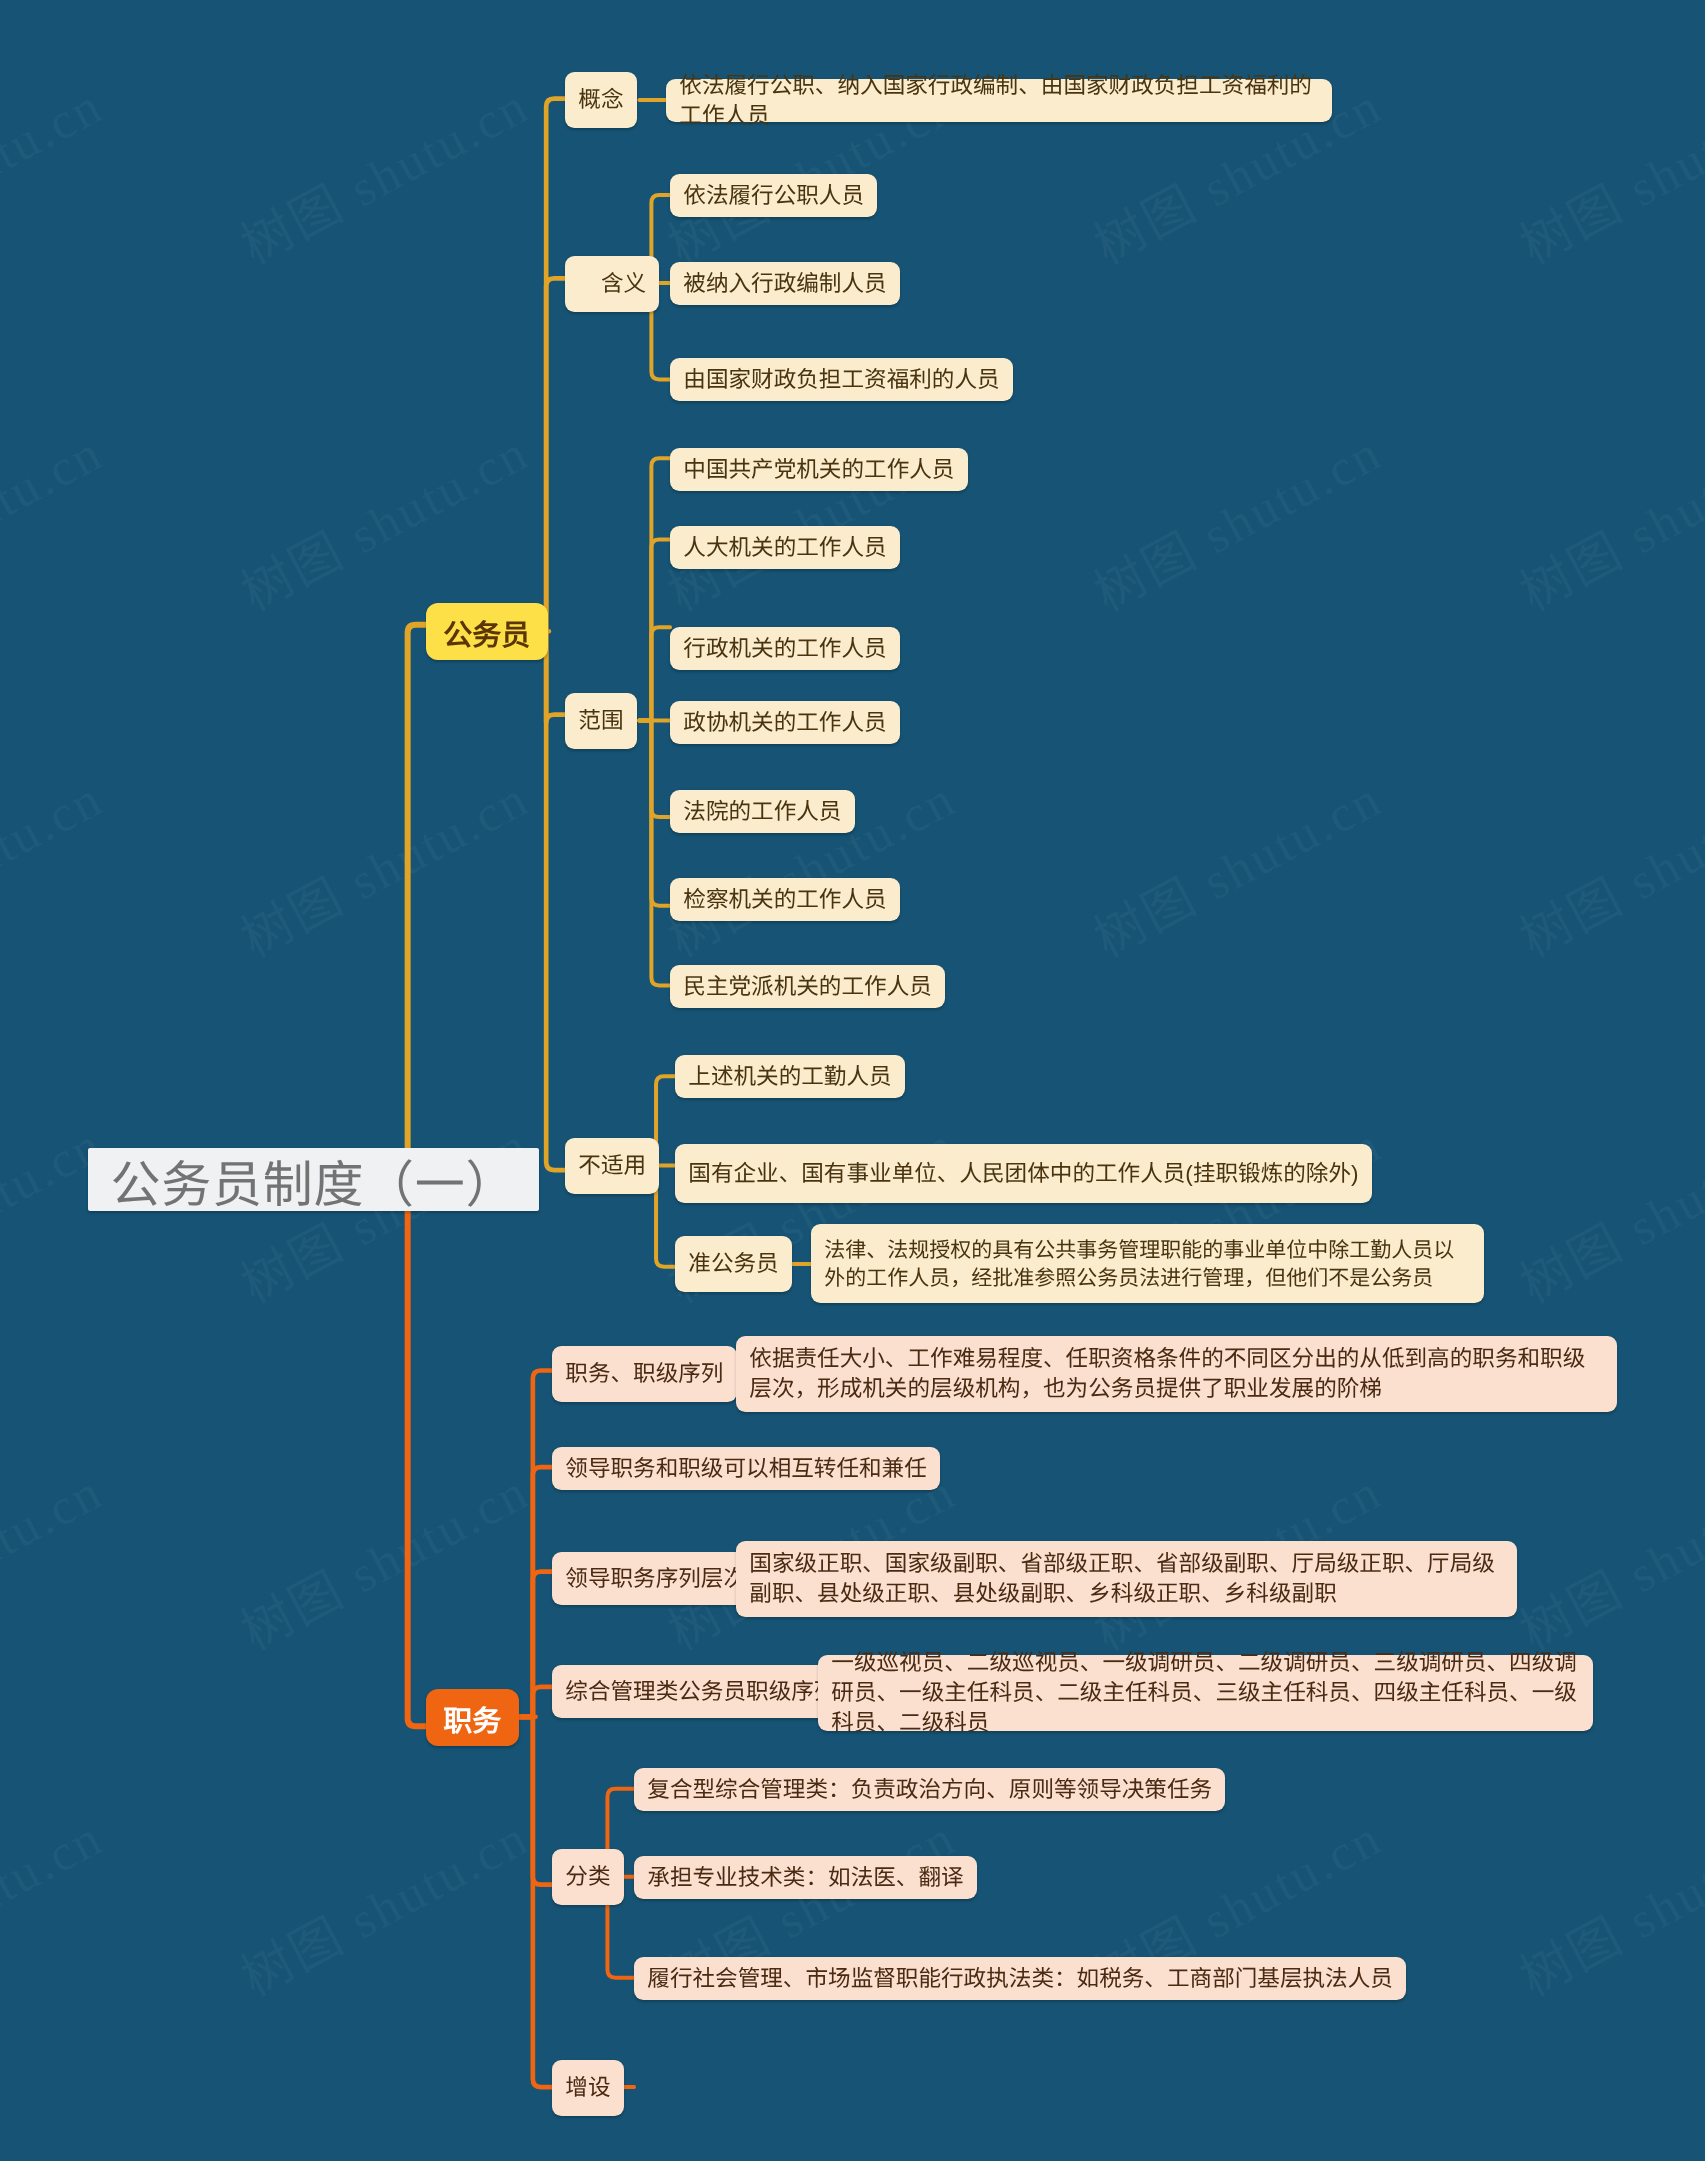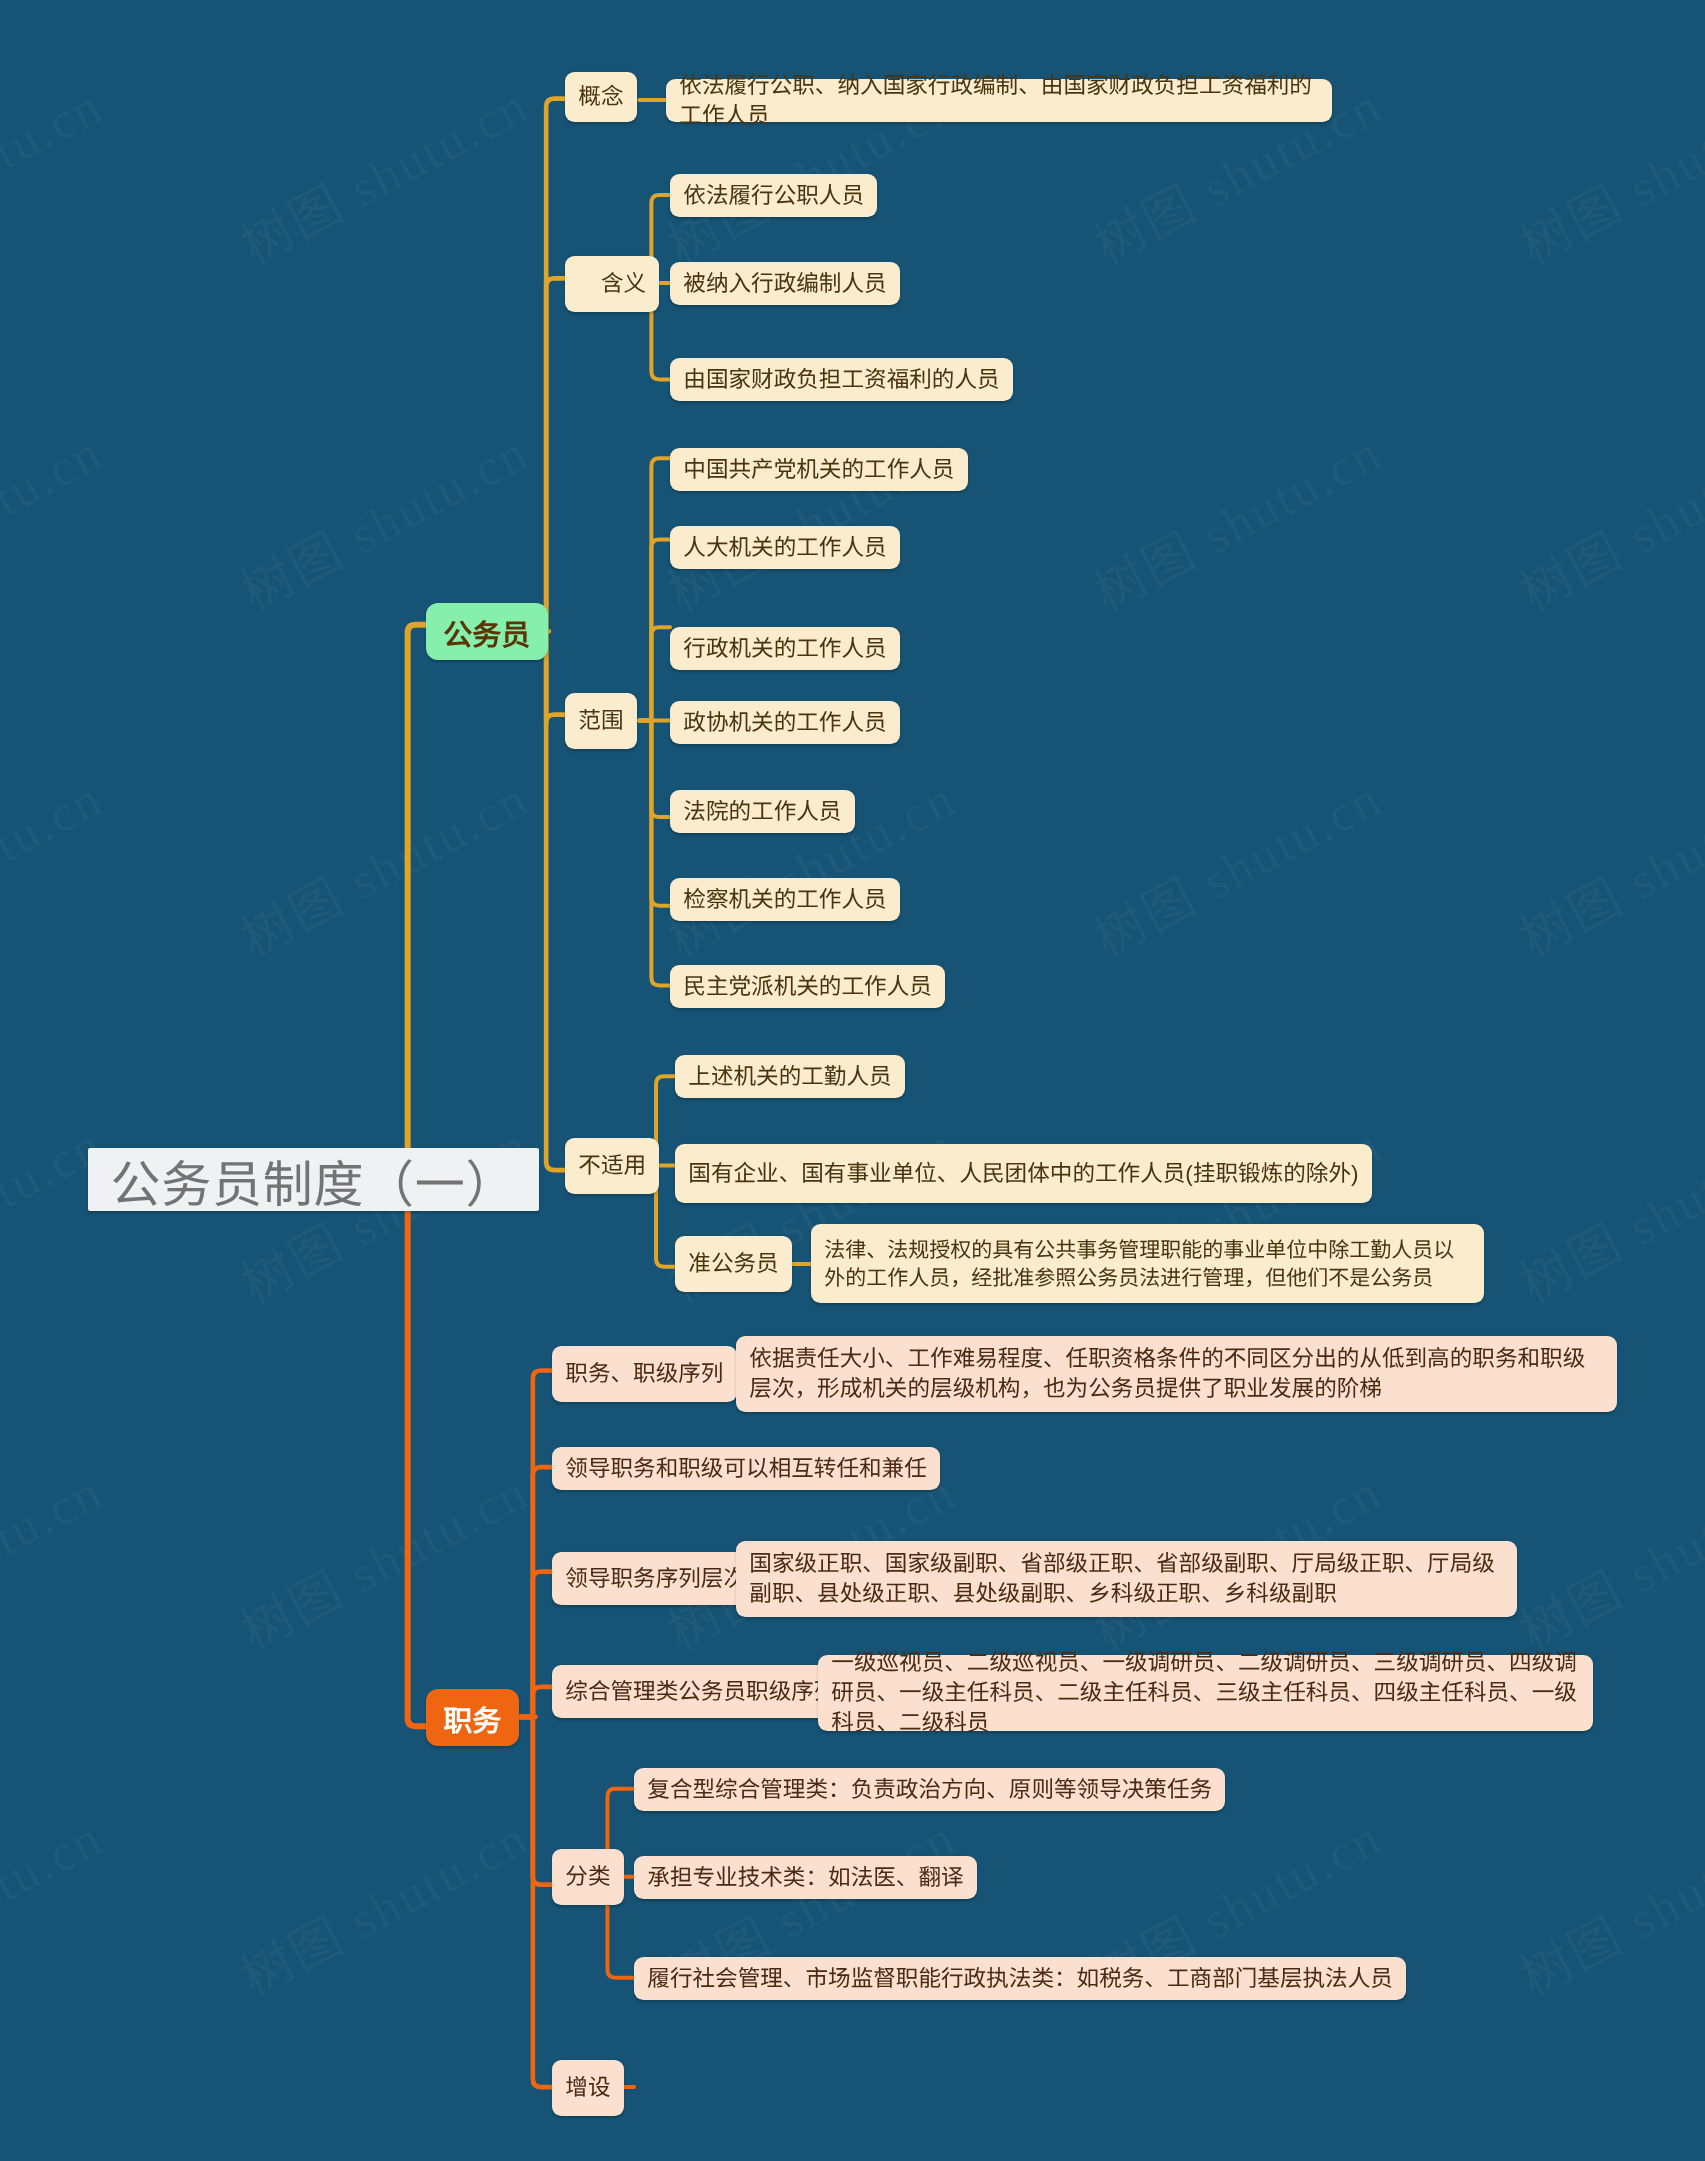--- a/index.html
+++ b/index.html
@@ -63,21 +63,21 @@
     color:#737373;
     border-radius:2px;
     padding:0 22.6px;
     font-size:50px;
     font-family:"Liberation Sans","DejaVu Sans",sans-serif;
     letter-spacing:0.7px;
   }
 
   
   .n-l1-a{
-    background:#86efac;
+    background:#fde047;
     color:#5a3505;
     padding:0 17.3px;
     font-size:29px;
     font-weight:bold;
     border-radius:12px;
   }
   
   .n-l1-b{
     background:#ef6511;
     color:#ffffff;
@@ -206,21 +206,21 @@
 <div id="mindmap">
 
   <div class="node n-root" style="left:88px;top:1148px;height:63px;">
     <span class="txt">公务员制度（一）</span>
   </div>
 
   <div class="node n-l1-a" style="left:426px;top:603px;height:57px;">
     <span class="txt">公务员</span>
   </div>
 
-  <div class="node n-cream" style="left:565px;top:72px;height:50px;">
+  <div class="node n-cream" style="left:565px;top:72px;height:56px;">
     <span class="txt">概念</span>
   </div>
   <div class="node n-cream" style="left:666px;top:79px;width:666px;height:43px;">
     <span class="txt">依法履行公职、纳入国家行政编制、由国家财政负担工资福利的工作人员</span>
   </div>
 
   <div class="node n-cream" style="left:565px;top:256px;height:56px;padding-left:36px;">
     <span class="txt">含义</span>
   </div>
   <div class="node n-cream" style="left:670px;top:174px;height:43px;">

